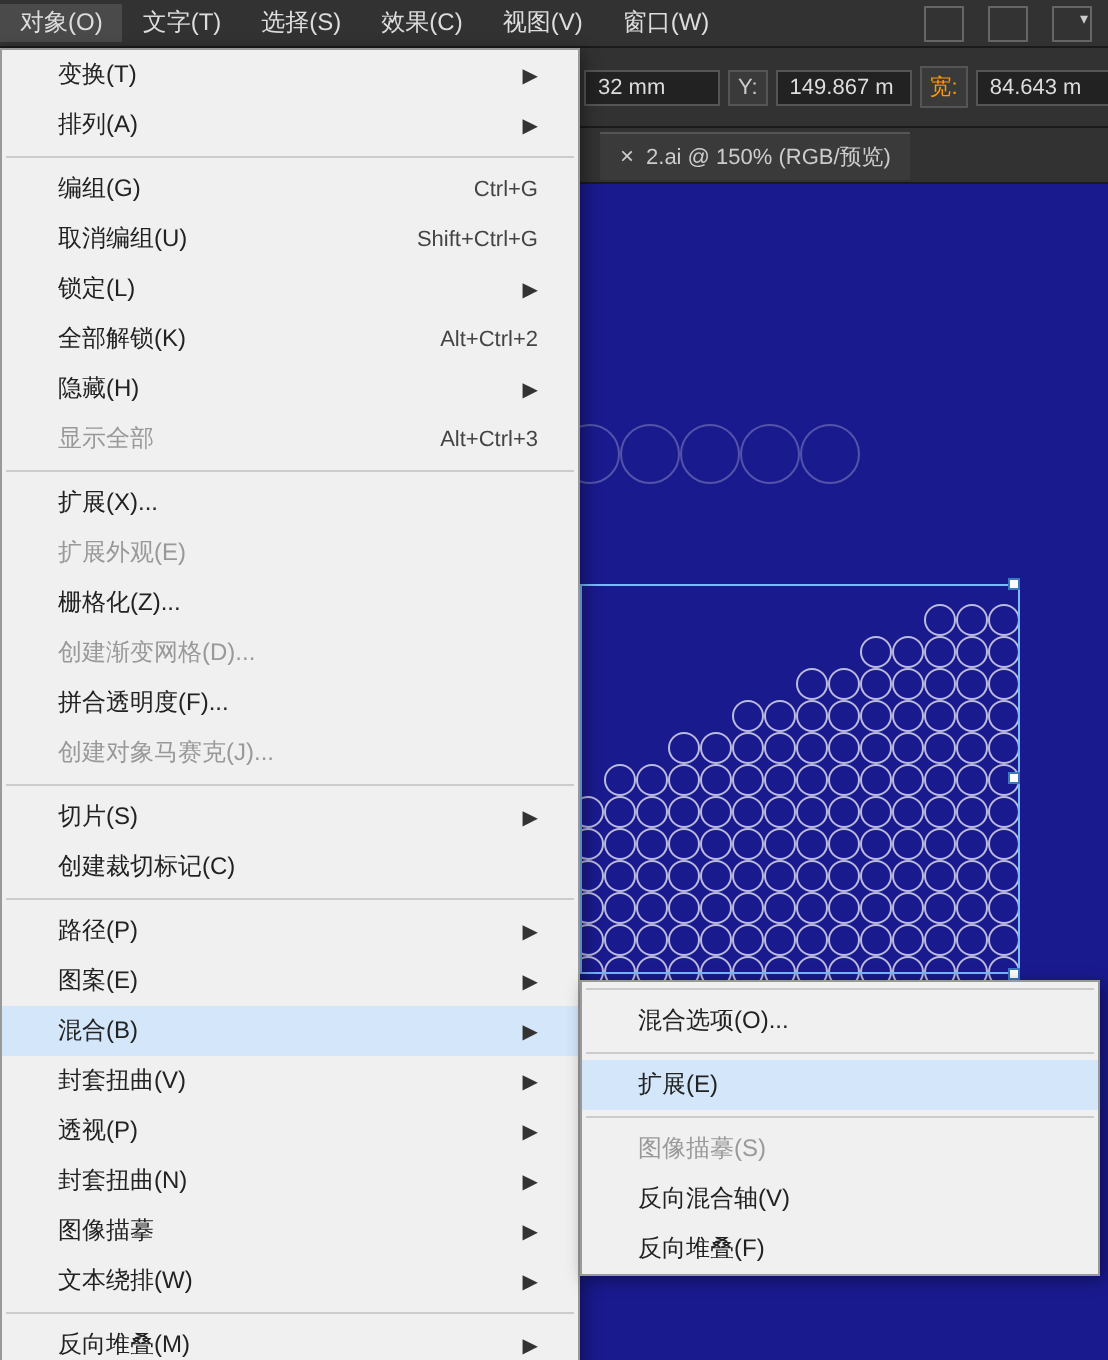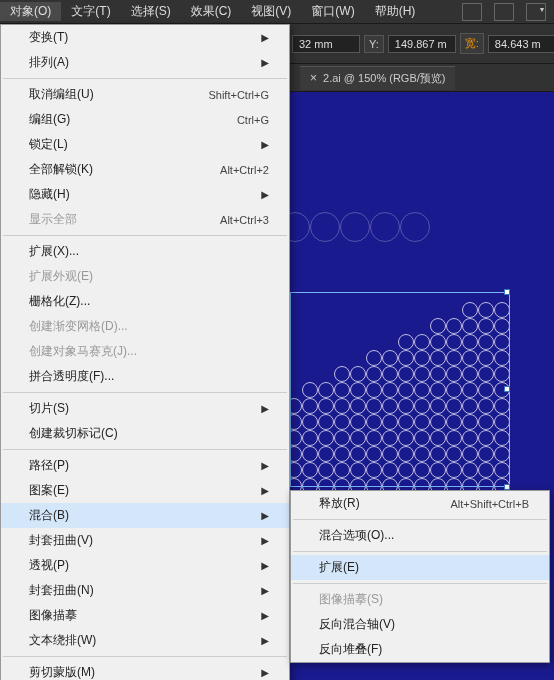--- a/index.html
+++ b/index.html
@@ -32,21 +32,20 @@
 </head>
 <body>
 
 <div class="menubar">
   <div class="menubar-item active">对象(O)</div>
   <div class="menubar-item">文字(T)</div>
   <div class="menubar-item">选择(S)</div>
   <div class="menubar-item">效果(C)</div>
   <div class="menubar-item">视图(V)</div>
   <div class="menubar-item">窗口(W)</div>
-  <div class="menubar-item">帮助(H)</div>
   <div class="toolbar-right">
     <div class="toolbar-icon"></div>
     <div class="toolbar-icon"></div>
     <div class="toolbar-icon" style="position:relative">
         <span style="position:absolute;right:1px;top:1px;color:#ccc;font-size:8px">▾</span>
       </div>
   </div>
 </div>
 
 <div class="toolbar">
@@ -217,28 +216,28 @@
     <div class="menu-item">
       <span>变换(T)</span>
       <span class="menu-arrow">▶</span>
     </div>
     <div class="menu-item">
       <span>排列(A)</span>
       <span class="menu-arrow">▶</span>
     </div>
     <div class="menu-sep"></div>
     <div class="menu-item">
+      <span>编组(G)</span>
+      <span class="shortcut">Ctrl+G</span>
+    </div>
+    <div class="menu-item">
       <span>取消编组(U)</span>
       <span class="shortcut">Shift+Ctrl+G</span>
     </div>
     <div class="menu-item">
-      <span>编组(G)</span>
-      <span class="shortcut">Ctrl+G</span>
-    </div>
-    <div class="menu-item">
       <span>锁定(L)</span>
       <span class="menu-arrow">▶</span>
     </div>
     <div class="menu-item">
       <span>全部解锁(K)</span>
       <span class="shortcut">Alt+Ctrl+2</span>
     </div>
     <div class="menu-item">
       <span>隐藏(H)</span>
       <span class="menu-arrow">▶</span>
@@ -253,25 +252,25 @@
     </div>
     <div class="menu-item disabled">
       <span>扩展外观(E)</span>
     </div>
     <div class="menu-item">
       <span>栅格化(Z)...</span>
     </div>
     <div class="menu-item disabled">
       <span>创建渐变网格(D)...</span>
     </div>
+    <div class="menu-item">
+      <span>拼合透明度(F)...</span>
+    </div>
     <div class="menu-item disabled">
       <span>创建对象马赛克(J)...</span>
-    </div>
-    <div class="menu-item">
-      <span>拼合透明度(F)...</span>
     </div>
     <div class="menu-sep"></div>
     <div class="menu-item">
       <span>切片(S)</span>
       <span class="menu-arrow">▶</span>
     </div>
     <div class="menu-item">
       <span>创建裁切标记(C)</span>
     </div>
     <div class="menu-sep"></div>
@@ -302,29 +301,25 @@
     <div class="menu-item">
       <span>图像描摹</span>
       <span class="menu-arrow">▶</span>
     </div>
     <div class="menu-item">
       <span>文本绕排(W)</span>
       <span class="menu-arrow">▶</span>
     </div>
     <div class="menu-sep"></div>
     <div class="menu-item">
-      <span>剪切蒙版(M)</span>
+      <span>反向堆叠(M)</span>
       <span class="menu-arrow">▶</span>
     </div>
   </div>
 <div class="submenu" id="submenu">
-    <div class="menu-item">
-      <span>释放(R)</span>
-      <span class="shortcut">Alt+Shift+Ctrl+B</span>
-    </div>
     <div class="menu-sep"></div>
     <div class="menu-item">
       <span>混合选项(O)...</span>
     </div>
     <div class="menu-sep"></div>
     <div class="menu-item highlighted">
       <span>扩展(E)</span>
     </div>
     <div class="menu-sep"></div>
     <div class="menu-item disabled">

